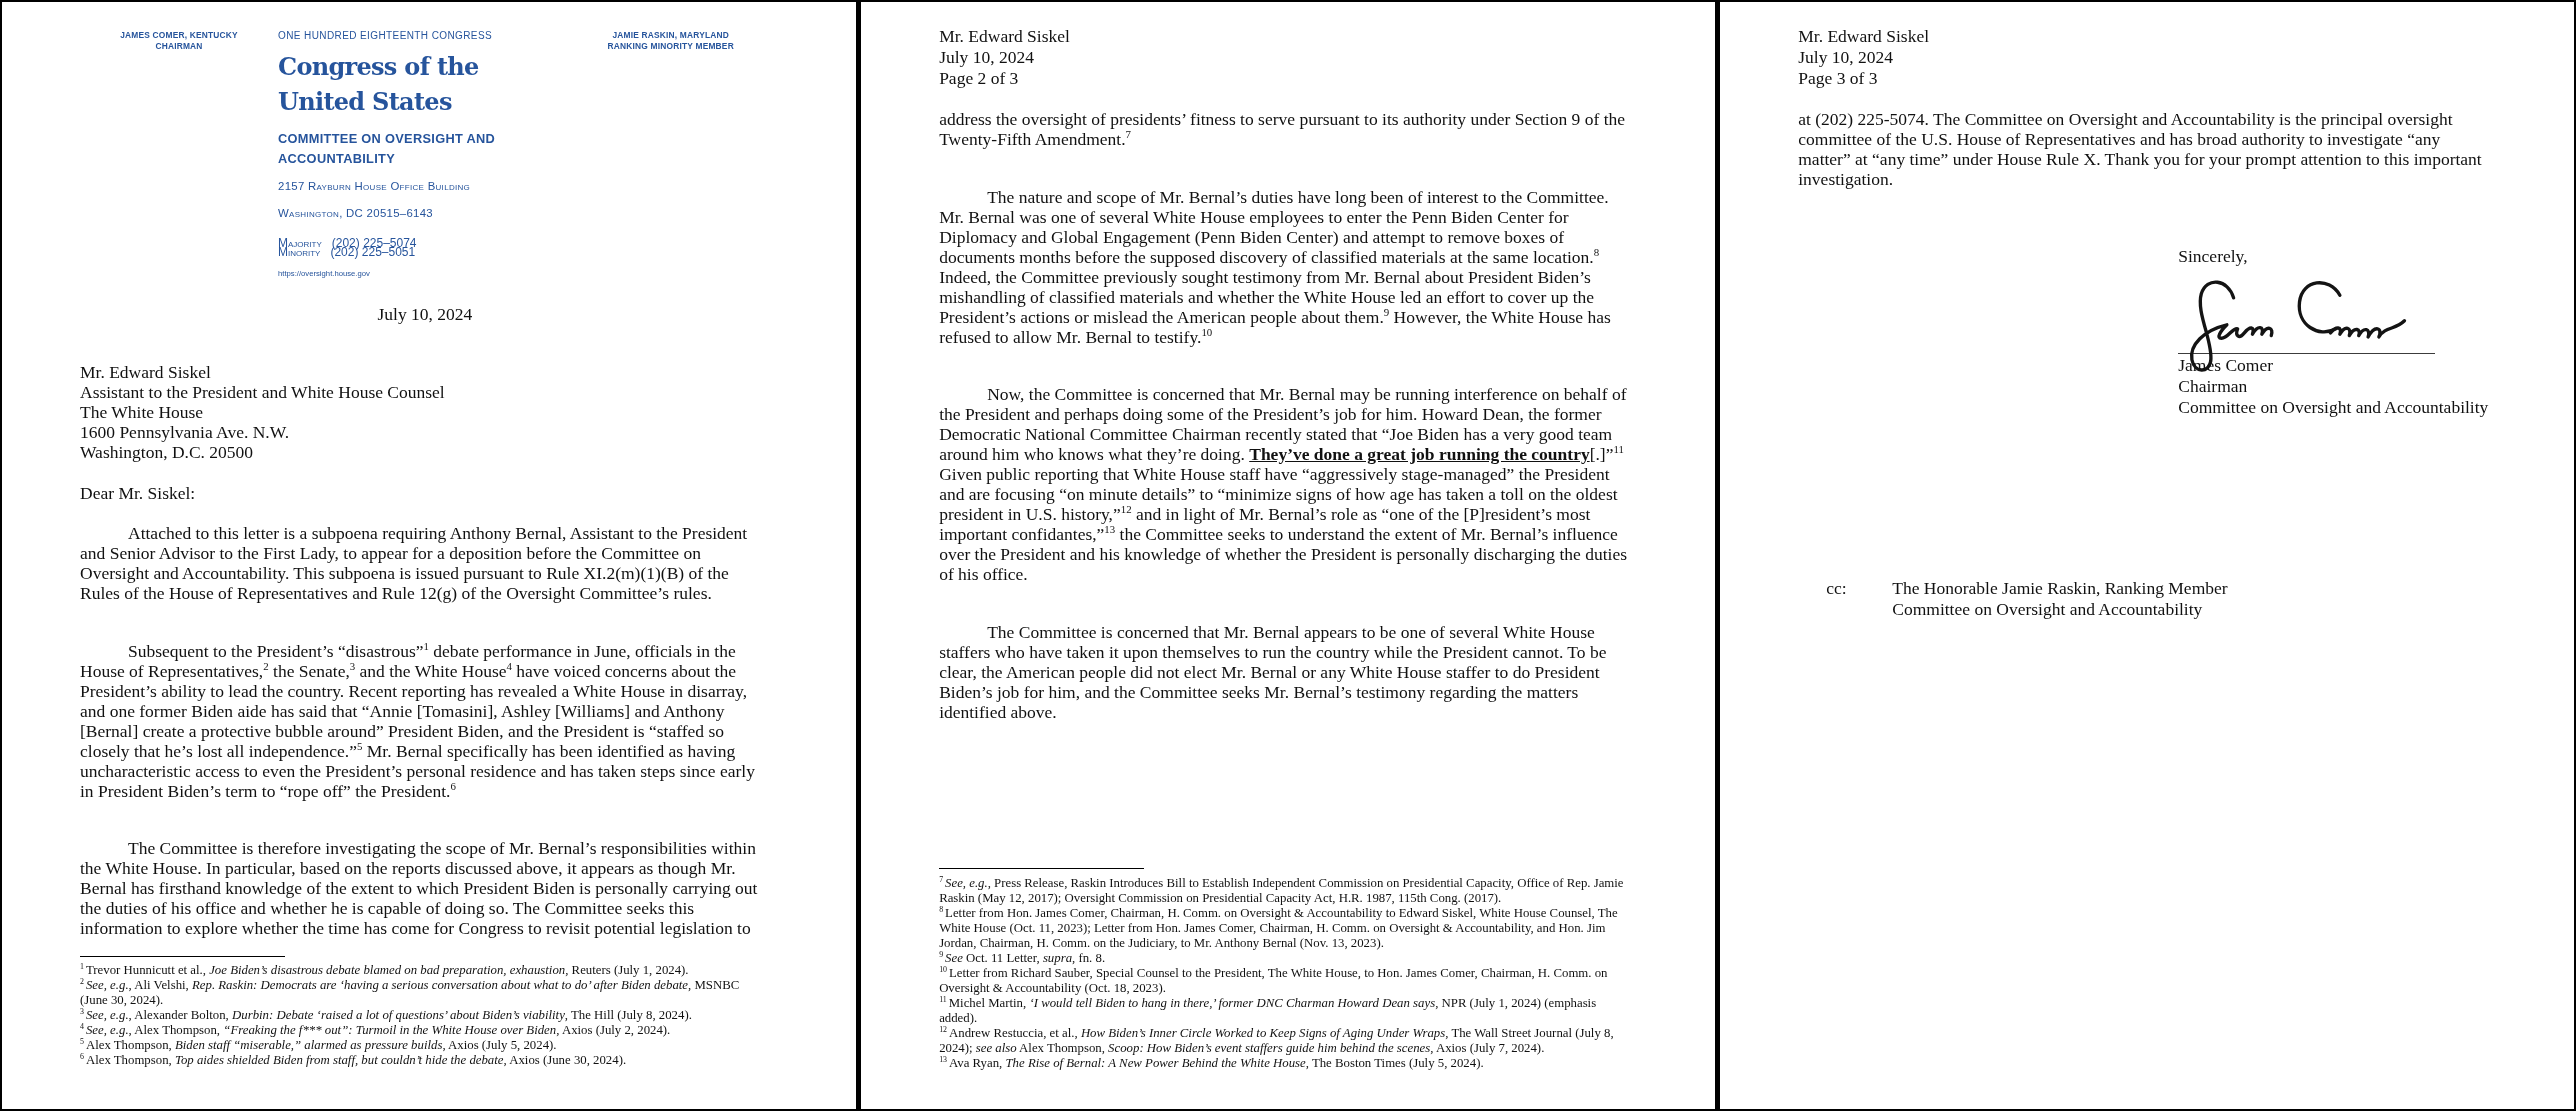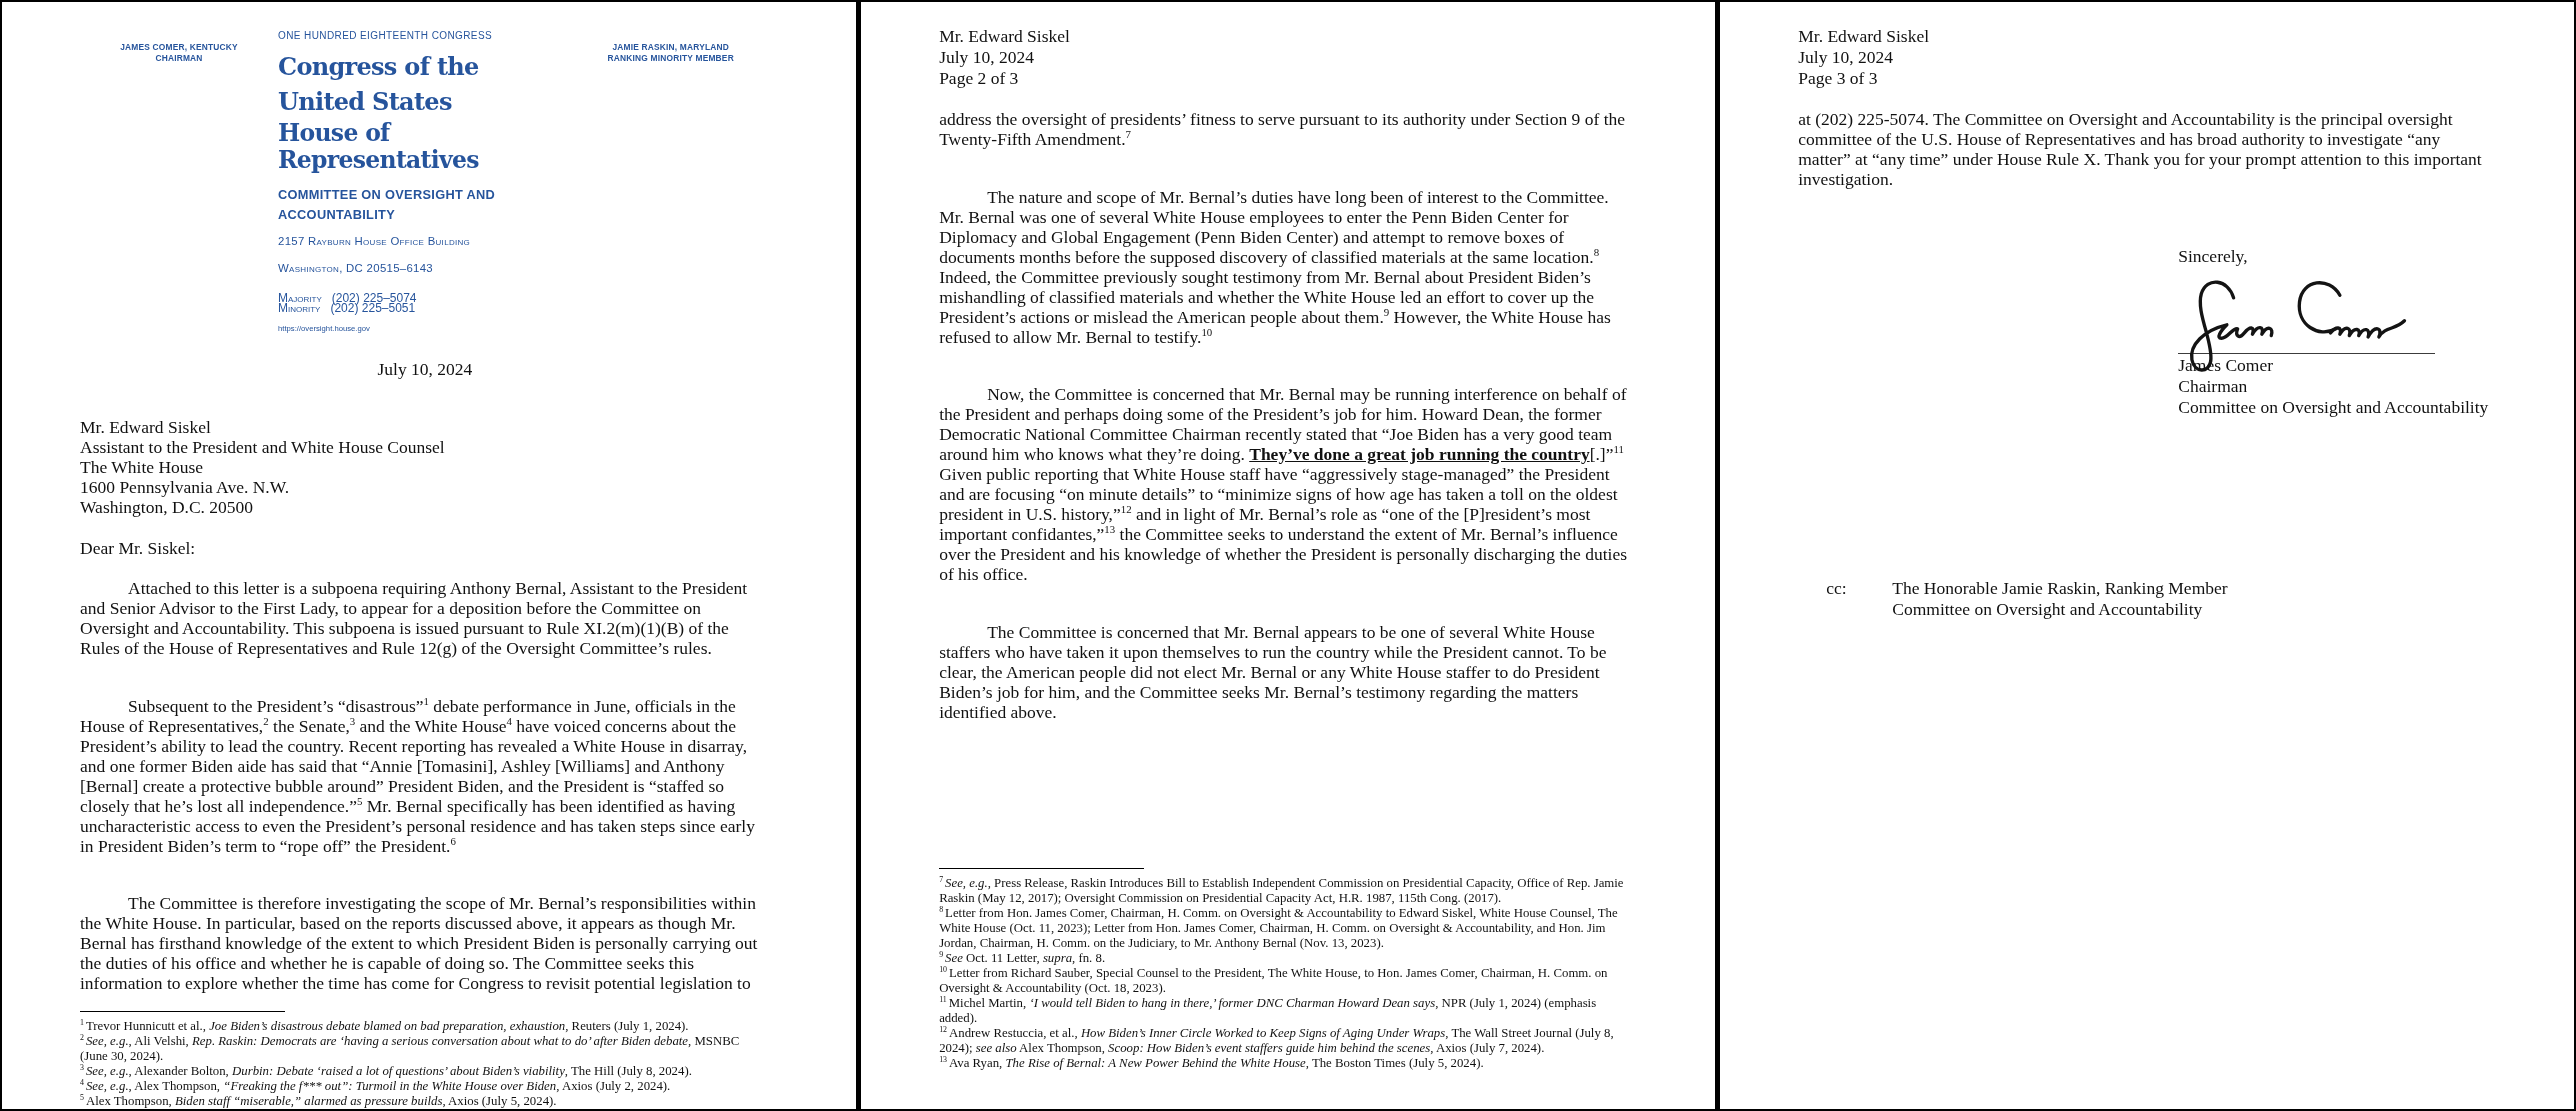--- a/index.html
+++ b/index.html
@@ -16,21 +16,21 @@
     background:#fff;
     flex:1 1 0;
     box-sizing:border-box;
     overflow:hidden;
     display:flex;flex-direction:column;
     padding:24px 86px 0 78px;
     font-size:17.5px;line-height:20px;
   }
   
   .lh{display:flex;align-items:flex-start;font-family:"Liberation Sans",sans-serif;color:#26549c;}
-  .lh-side{width:198px;flex:0 0 auto;text-align:center;font-size:8.4px;font-weight:bold;line-height:10.8px;letter-spacing:0.2px;margin-top:16px;}
+  .lh-side{width:198px;flex:0 0 auto;text-align:center;font-size:8.4px;font-weight:bold;line-height:10.8px;letter-spacing:0.2px;margin-top:4px;}
   .lh-center{flex:1 1 auto;text-align:left;}
   .lh-congressline{font-size:10px;letter-spacing:0.4px;margin-bottom:2.7px;}
   .lh-title1{font-family:"DejaVu Serif",serif;font-weight:bold;font-size:24px;line-height:35px;letter-spacing:-0.7px;}
   .lh-title2{font-family:"DejaVu Serif",serif;font-weight:bold;font-size:23.5px;line-height:27px;letter-spacing:-0.7px;margin-top:1.3px;}
   .lh-committee{font-size:12.8px;font-weight:bold;letter-spacing:0.3px;margin-top:10.8px;}
   .lh-addr{font-size:11.4px;font-variant:small-caps;margin-top:6.7px;letter-spacing:0.3px;}
   .lh-phones{font-size:12px;font-variant:small-caps;line-height:9.4px;margin-top:16px;}
   .lh-url{font-size:7.7px;margin-top:6px;}
   
   .date{text-align:center;margin-top:20px;}
@@ -63,21 +63,20 @@
 
   <section class="page">
     <div class="lh">
       <div class="lh-side">
         <div>JAMES COMER, KENTUCKY</div>
         <div>CHAIRMAN</div>
       </div>
       <div class="lh-center">
         <div class="lh-congressline">ONE HUNDRED EIGHTEENTH CONGRESS</div>
         <div class="lh-title1">Congress of the United States</div>
-        <div class="lh-title2">House of Representatives</div>
         <div class="lh-committee">COMMITTEE ON OVERSIGHT AND ACCOUNTABILITY</div>
         <div class="lh-addr">2157 Rayburn House Office Building</div>
         <div class="lh-addr">Washington, DC 20515–6143</div>
         <div class="lh-phones">
           <div>Majority&nbsp;&nbsp;&nbsp;(202) 225–5074</div>
           <div>Minority&nbsp;&nbsp;&nbsp;(202) 225–5051</div>
         </div>
         <div class="lh-url">https://oversight.house.gov</div>
       </div>
       <div class="lh-side">

